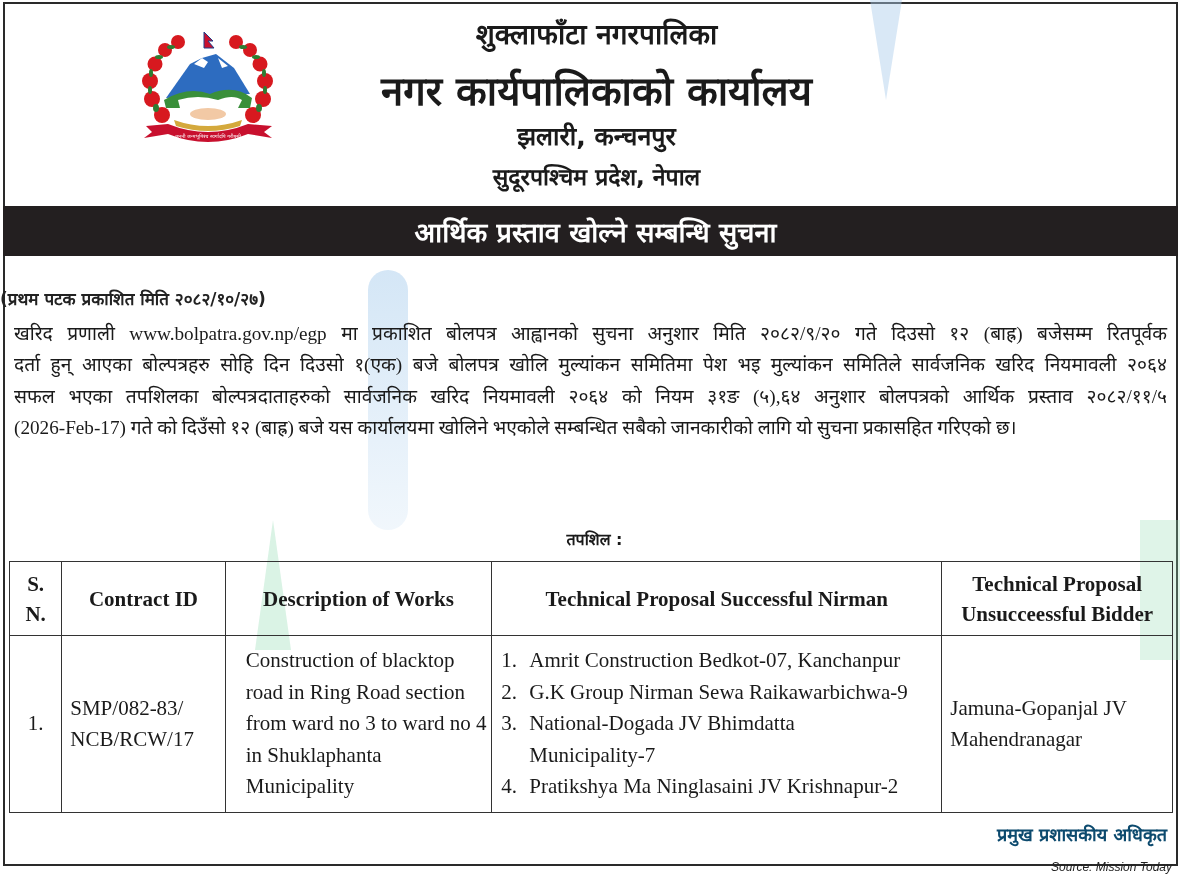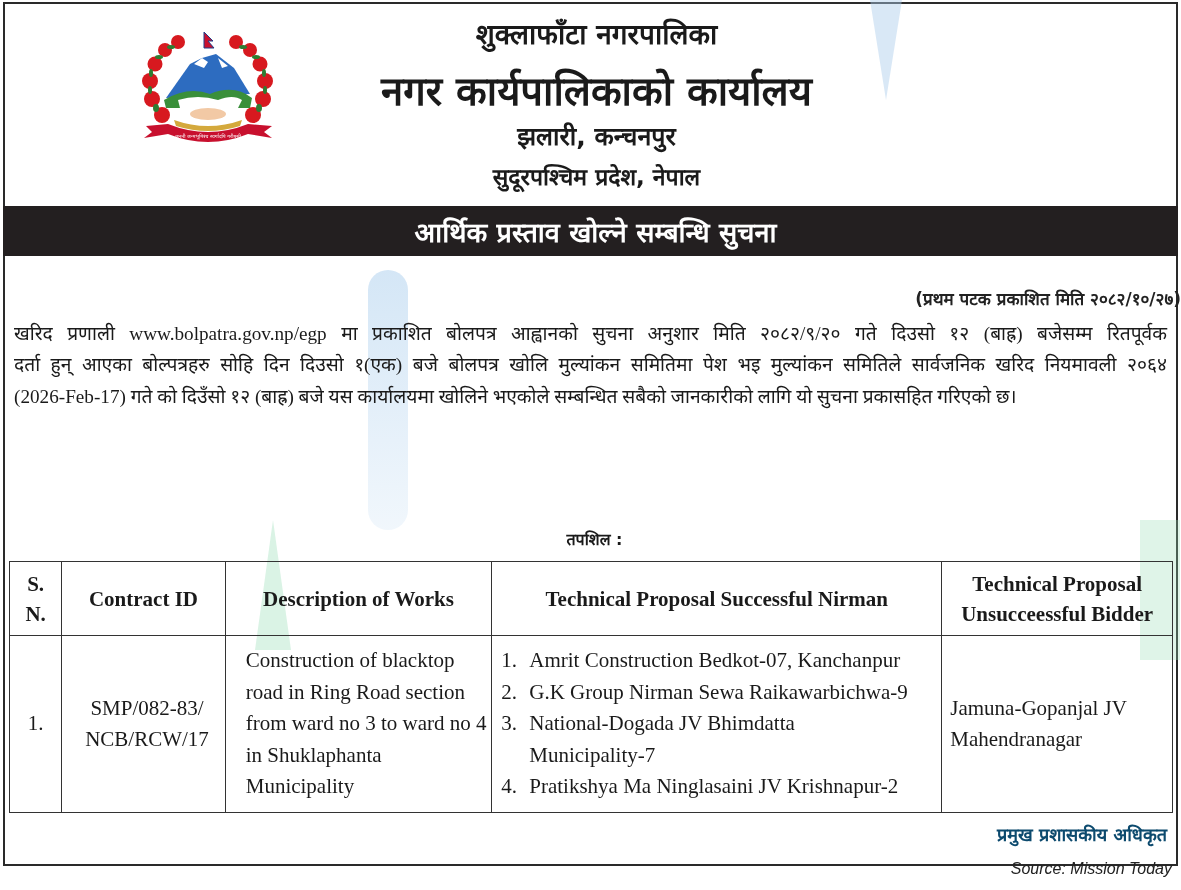--- a/index.html
+++ b/index.html
@@ -96,21 +96,21 @@
       font-weight: bold;
       font-size: 27px;
       margin-left: 10px;
     }
 
     .pub-date {
       position: absolute;
       left: 0;
       top: 287px;
       width: 1181px;
-      text-align: right;
+      text-align: left;
       font-size: 17px;
       font-weight: bold;
       font-family: "DejaVu Sans", "Liberation Sans", sans-serif;
       color: #222;
     }
 
     .body-para {
       position: absolute;
       left: 14px;
       top: 318px;
@@ -166,21 +166,21 @@
       text-align: center;
       line-height: 30px;
       padding: 0 4px;
     }
     table.works td {
       font-size: 21px;
       line-height: 31.5px;
       height: 174px;
     }
     .col-sn { width: 44px; text-align: center; }
-    .col-cid { width: 154px; padding-left: 8px; text-align: center; }
+    .col-cid { width: 154px; padding-left: 8px; text-align: left; }
     .col-desc { width: 250px; padding-left: 20px; text-align: left; }
     .col-succ { width: 450px; padding-left: 9px; }
     .col-uns { width: 222px; padding-left: 8px; }
     th.col-cid, th.col-desc, th.col-succ, th.col-uns { text-align: center; padding-left: 0; }
     th.col-sn { font-size: 21px; }
 
     ol.bidders {
       margin: 0;
       padding: 0;
       list-style: none;
@@ -201,21 +201,21 @@
       font-weight: bold;
       font-size: 18px;
       color: #0c4a6e;
     }
     .source {
       position: absolute;
       right: 9px;
       top: 860px;
       font-family: "Liberation Sans", "DejaVu Sans", sans-serif;
       font-style: italic;
-      font-size: 16px;
+      font-size: 12px;
       color: #222;
     }
   </style>
 </head>
 <body>
 
 <div class="notice"></div>
 
 <div class="wm wm-blue1"></div>
 <div class="wm wm-blue2"></div>
@@ -276,20 +276,21 @@
 
 <div class="title-band">
   <span>आर्थिक प्रस्ताव खोल्ने सम्बन्धि सुचना</span>
 </div>
 
 <div class="pub-date">(प्रथम पटक प्रकाशित मिति २०८२/१०/२७)</div>
 
 <div class="body-para">
   <span class="ln">खरिद प्रणाली www.bolpatra.gov.np/egp मा प्रकाशित बोलपत्र आह्वानको सुचना अनुशार मिति २०८२/९/२०  गते दिउसो १२ (बाह्र) बजेसम्म रितपूर्वक</span>
   <span class="ln">दर्ता हुन् आएका बोल्पत्रहरु सोहि दिन दिउसो १(एक) बजे बोलपत्र खोलि मुल्यांकन समितिमा पेश भइ मुल्यांकन समितिले सार्वजनिक खरिद नियमावली २०६४</span>
+  <span class="ln">सफल भएका तपशिलका बोल्पत्रदाताहरुको सार्वजनिक खरिद नियमावली २०६४ को नियम ३१ङ (५),६४ अनुशार बोलपत्रको आर्थिक प्रस्ताव  २०८२/११/५</span>
   <span class="ln last">(2026-Feb-17) गते को दिउँसो १२ (बाह्र) बजे यस कार्यालयमा खोलिने भएकोले सम्बन्धित सबैको जानकारीको लागि यो सुचना प्रकासहित गरिएको छ।</span>
 </div>
 
 <div class="tapasil">तपशिल :</div>
 
 <table class="works">
   <thead>
     <tr>
       <th class="col-sn">
         <span style="display:inline-block;width:26px;white-space:normal;line-height:30px;">S. N.</span>

